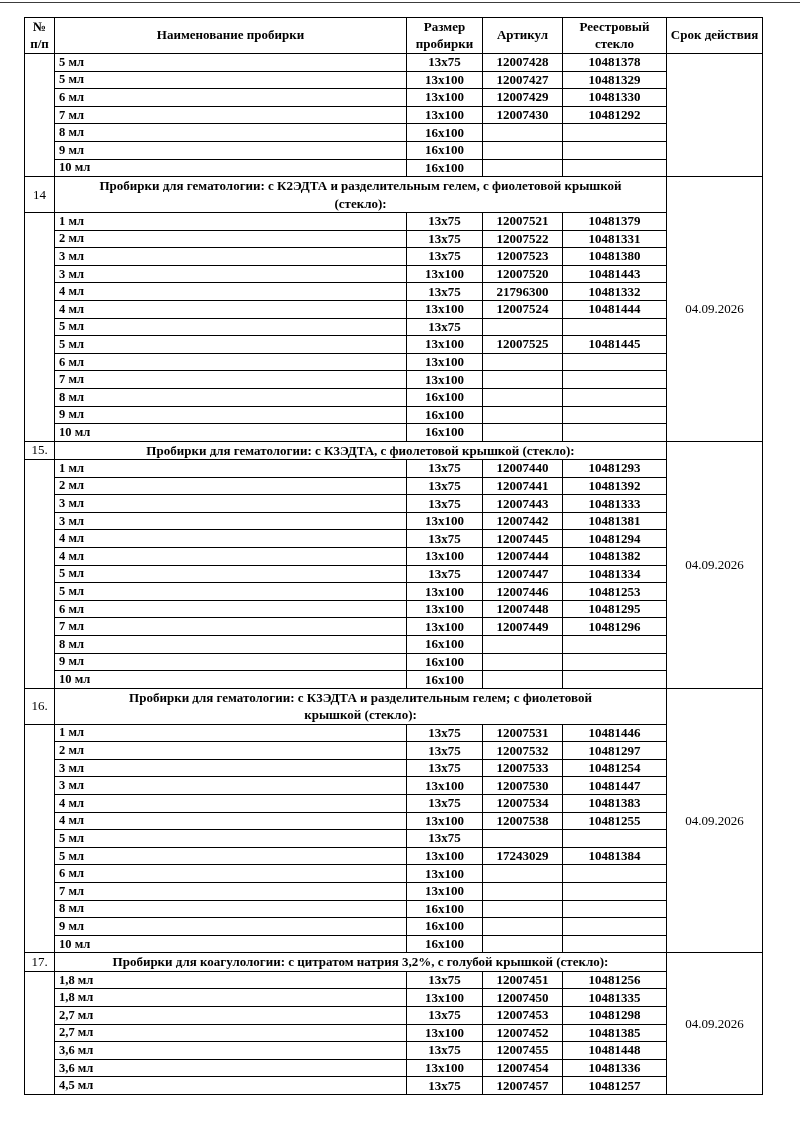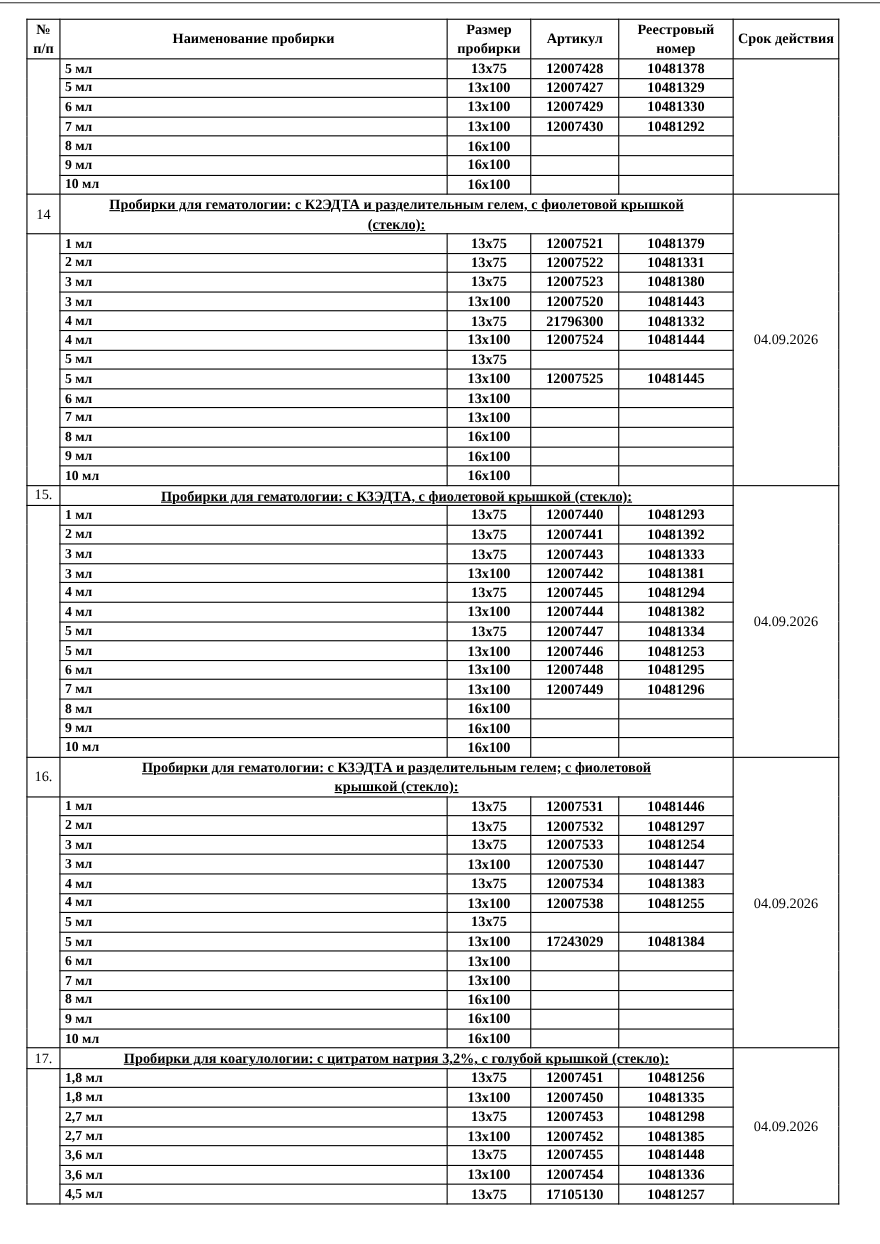--- a/index.html
+++ b/index.html
@@ -39,21 +39,20 @@
   tr.item-row { height: 17.6px; font-weight: bold; }
   tr.title-row { height: 17.6px; }
   tr.title-row.two-line { height: 35.2px; }
   td.num-cell { text-align: center; font-size: 13px; }
   td.title-cell {
     text-align: center;
     font-weight: bold;
     font-size: 13px;
     white-space: pre-line;
     line-height: 17.4px;
-    text-decoration: underline;
   }
   td.name-cell { text-align: left; padding-left: 4px; }
   td.size-cell, td.article-cell, td.reg-cell { text-align: center; font-size: 13px; }
   td.validity-cell { text-align: center; font-size: 13px; }
 </style>
 </head>
 <body>
 
 <div class="page-top-line"></div>
 
@@ -65,21 +64,21 @@
     <col style="width:80px">
     <col style="width:104px">
     <col style="width:96px">
   </colgroup>
   <thead>
     <tr class="header-row">
       <th>№ п/п</th>
       <th>Наименование пробирки</th>
       <th>Размер пробирки</th>
       <th>Артикул</th>
-      <th>Реестровый номер</th>
+      <th>Реестровый стекло</th>
       <th>Срок действия</th>
     </tr>
   </thead>
   <tbody>
       <tr class="item-row">
         <td class="num-cell" rowspan="7"></td>
         <td class="name-cell">5 мл</td>
         <td class="size-cell">13x75</td>
         <td class="article-cell">12007428</td>
         <td class="reg-cell">10481378</td>
@@ -413,17 +412,17 @@
       </tr>
       <tr class="item-row">
         <td class="name-cell">3,6 мл</td>
         <td class="size-cell">13x100</td>
         <td class="article-cell">12007454</td>
         <td class="reg-cell">10481336</td>
       </tr>
       <tr class="item-row">
         <td class="name-cell">4,5 мл</td>
         <td class="size-cell">13x75</td>
-        <td class="article-cell">17105130</td>
+        <td class="article-cell">12007457</td>
         <td class="reg-cell">10481257</td>
       </tr>
     </tbody>
 </table>
 
 </body></html>

